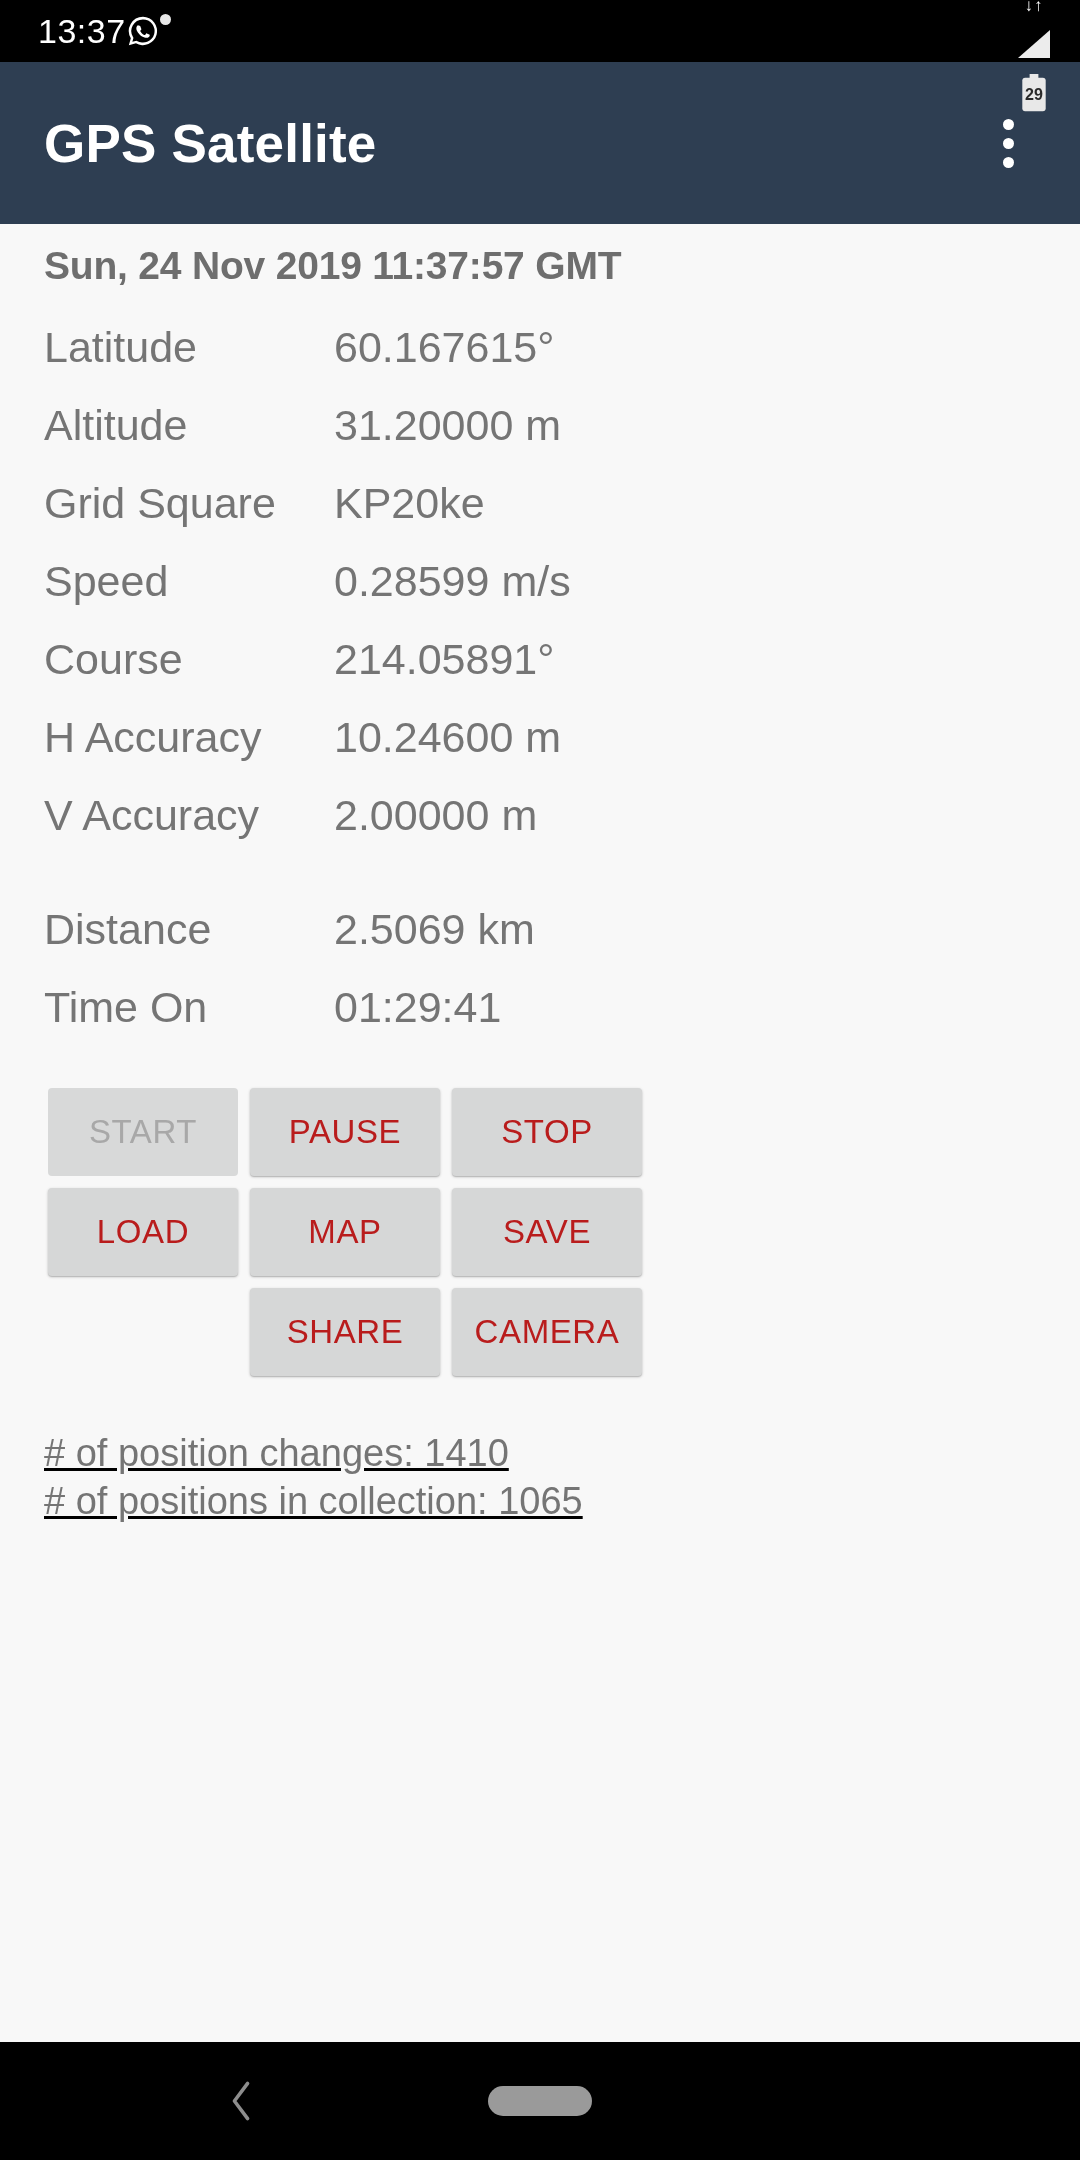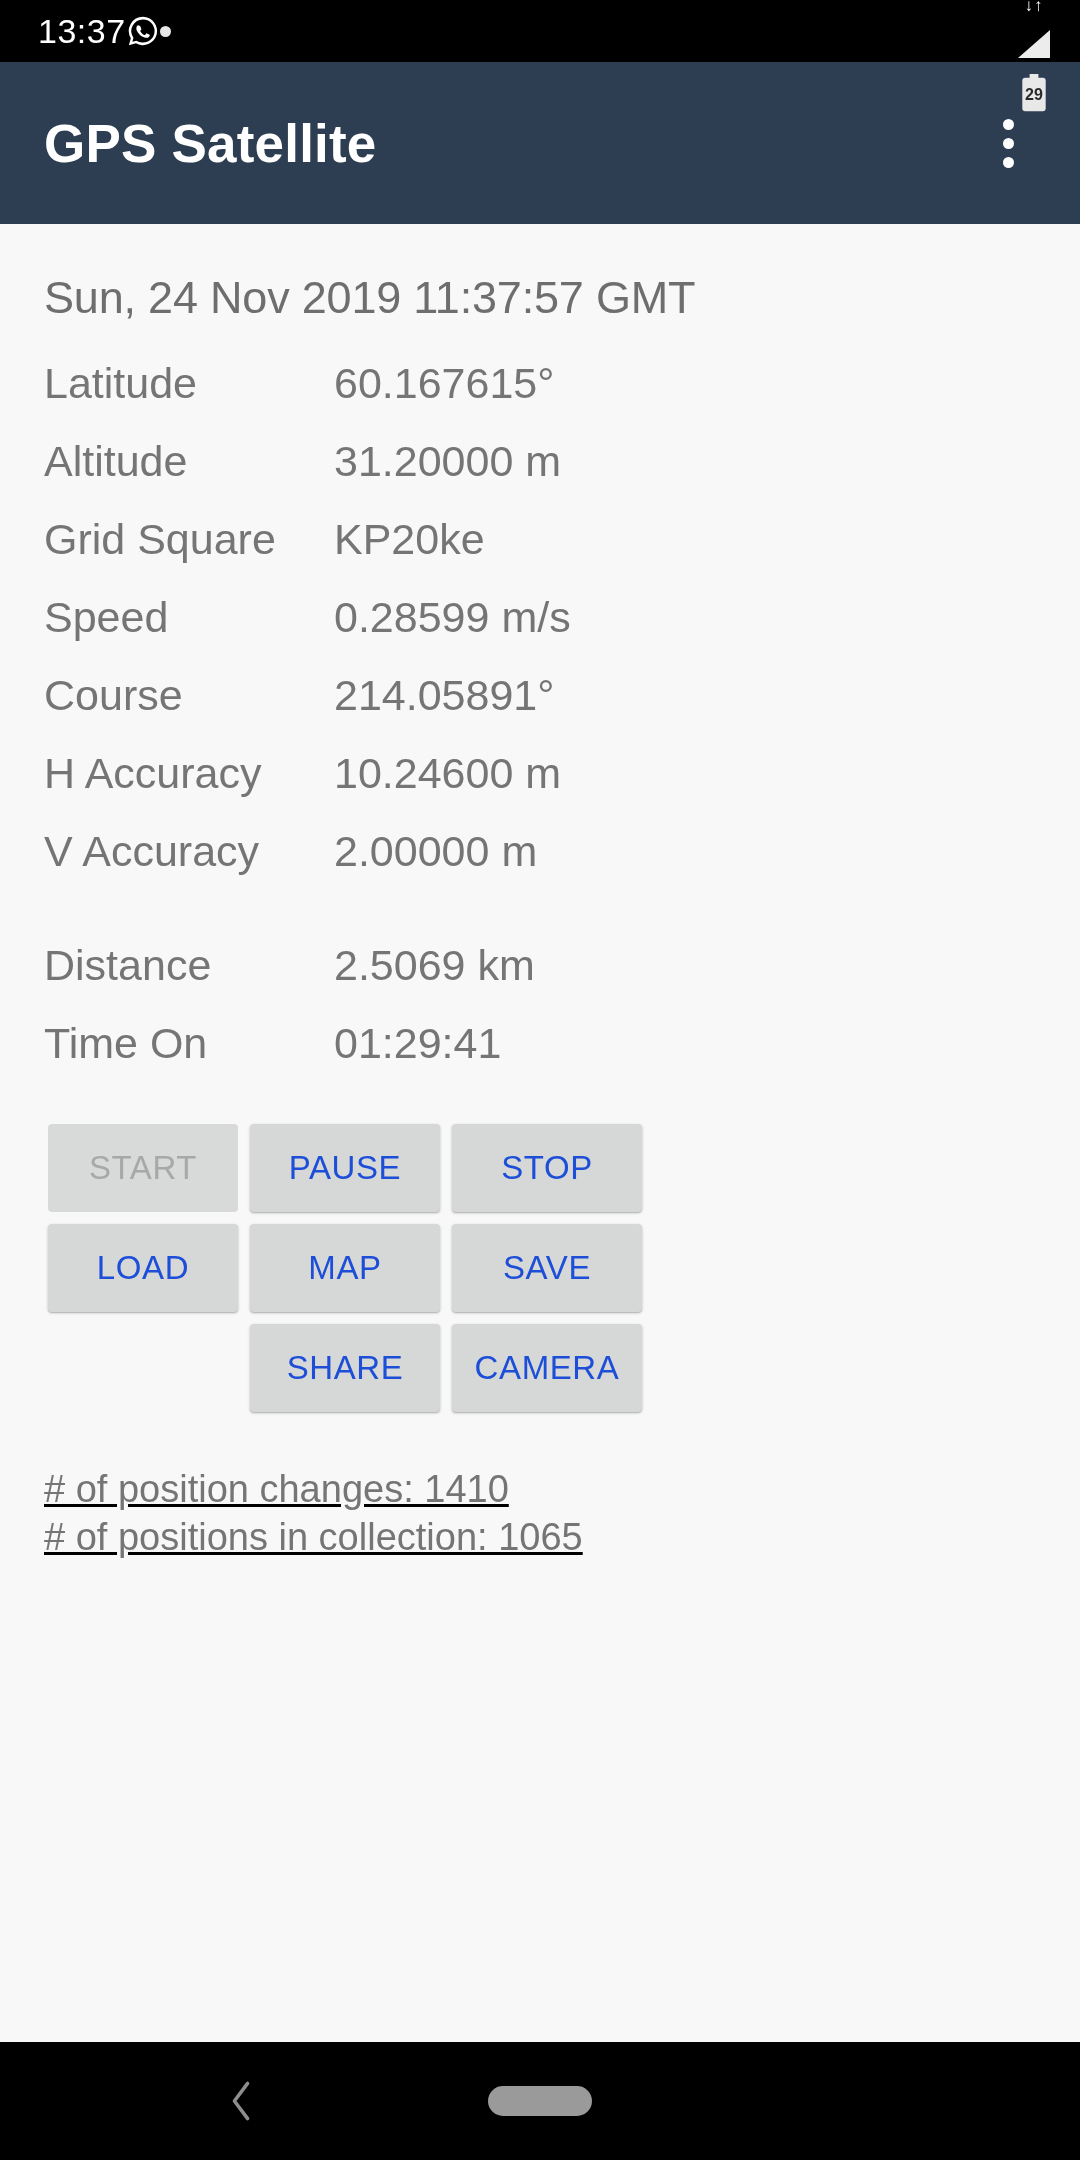--- a/index.html
+++ b/index.html
@@ -24,21 +24,21 @@
   
   .status-bar {
     height: 62px;
     background: #000000;
     display: flex;
     align-items: center;
     padding: 0 26px 0 38px;
     flex: 0 0 auto;
     position: relative;
   }
-  .status-left { display: flex; align-items: center; }
+  .status-left { display: flex; }
   .status-time {
     color: #ffffff;
     font-size: 34px;
     letter-spacing: 0.5px;
     line-height: 1;
   }
   .wa-icon { width: 34px; height: 34px; display: block; }
   .status-dot {
     width: 11px; height: 11px; border-radius: 50%;
     background: #e8e8e8; display: block;
@@ -84,24 +84,24 @@
   
   .content {
     flex: 1 1 auto;
     background: #f8f8f8;
     padding: 0 44px;
     position: relative;
     overflow: hidden;
   }
 
   .date-header {
-    font-size: 45px;
-    font-weight: normal;
+    font-size: 39px;
+    font-weight: bold;
     color: #6e6e6e;
-    margin-top: 48px;
+    margin-top: 20px;
     margin-bottom: 20px;
     letter-spacing: -0.2px;
     white-space: nowrap;
   }
 
   .info-table { width: 100%; border-collapse: collapse; }
   .info-table td {
     font-size: 43px;
     color: #757575;
     padding: 0;
@@ -125,21 +125,21 @@
     justify-content: start;
     padding-left: 4px;
   }
   .btn {
     background: #d6d7d7;
     border: none;
     border-radius: 4px;
     font-family: "Liberation Sans", sans-serif;
     font-size: 33px;
     font-weight: normal;
-    color: #1d4ed8;
+    color: #b91c1c;
     letter-spacing: 0.6px;
     display: flex;
     align-items: center;
     justify-content: center;
     box-shadow: 0 1px 3px rgba(0,0,0,0.22), 0 1px 1px rgba(0,0,0,0.12);
     cursor: pointer;
   }
   .btn.disabled {
     color: #a8a8a8;
     box-shadow: none;

